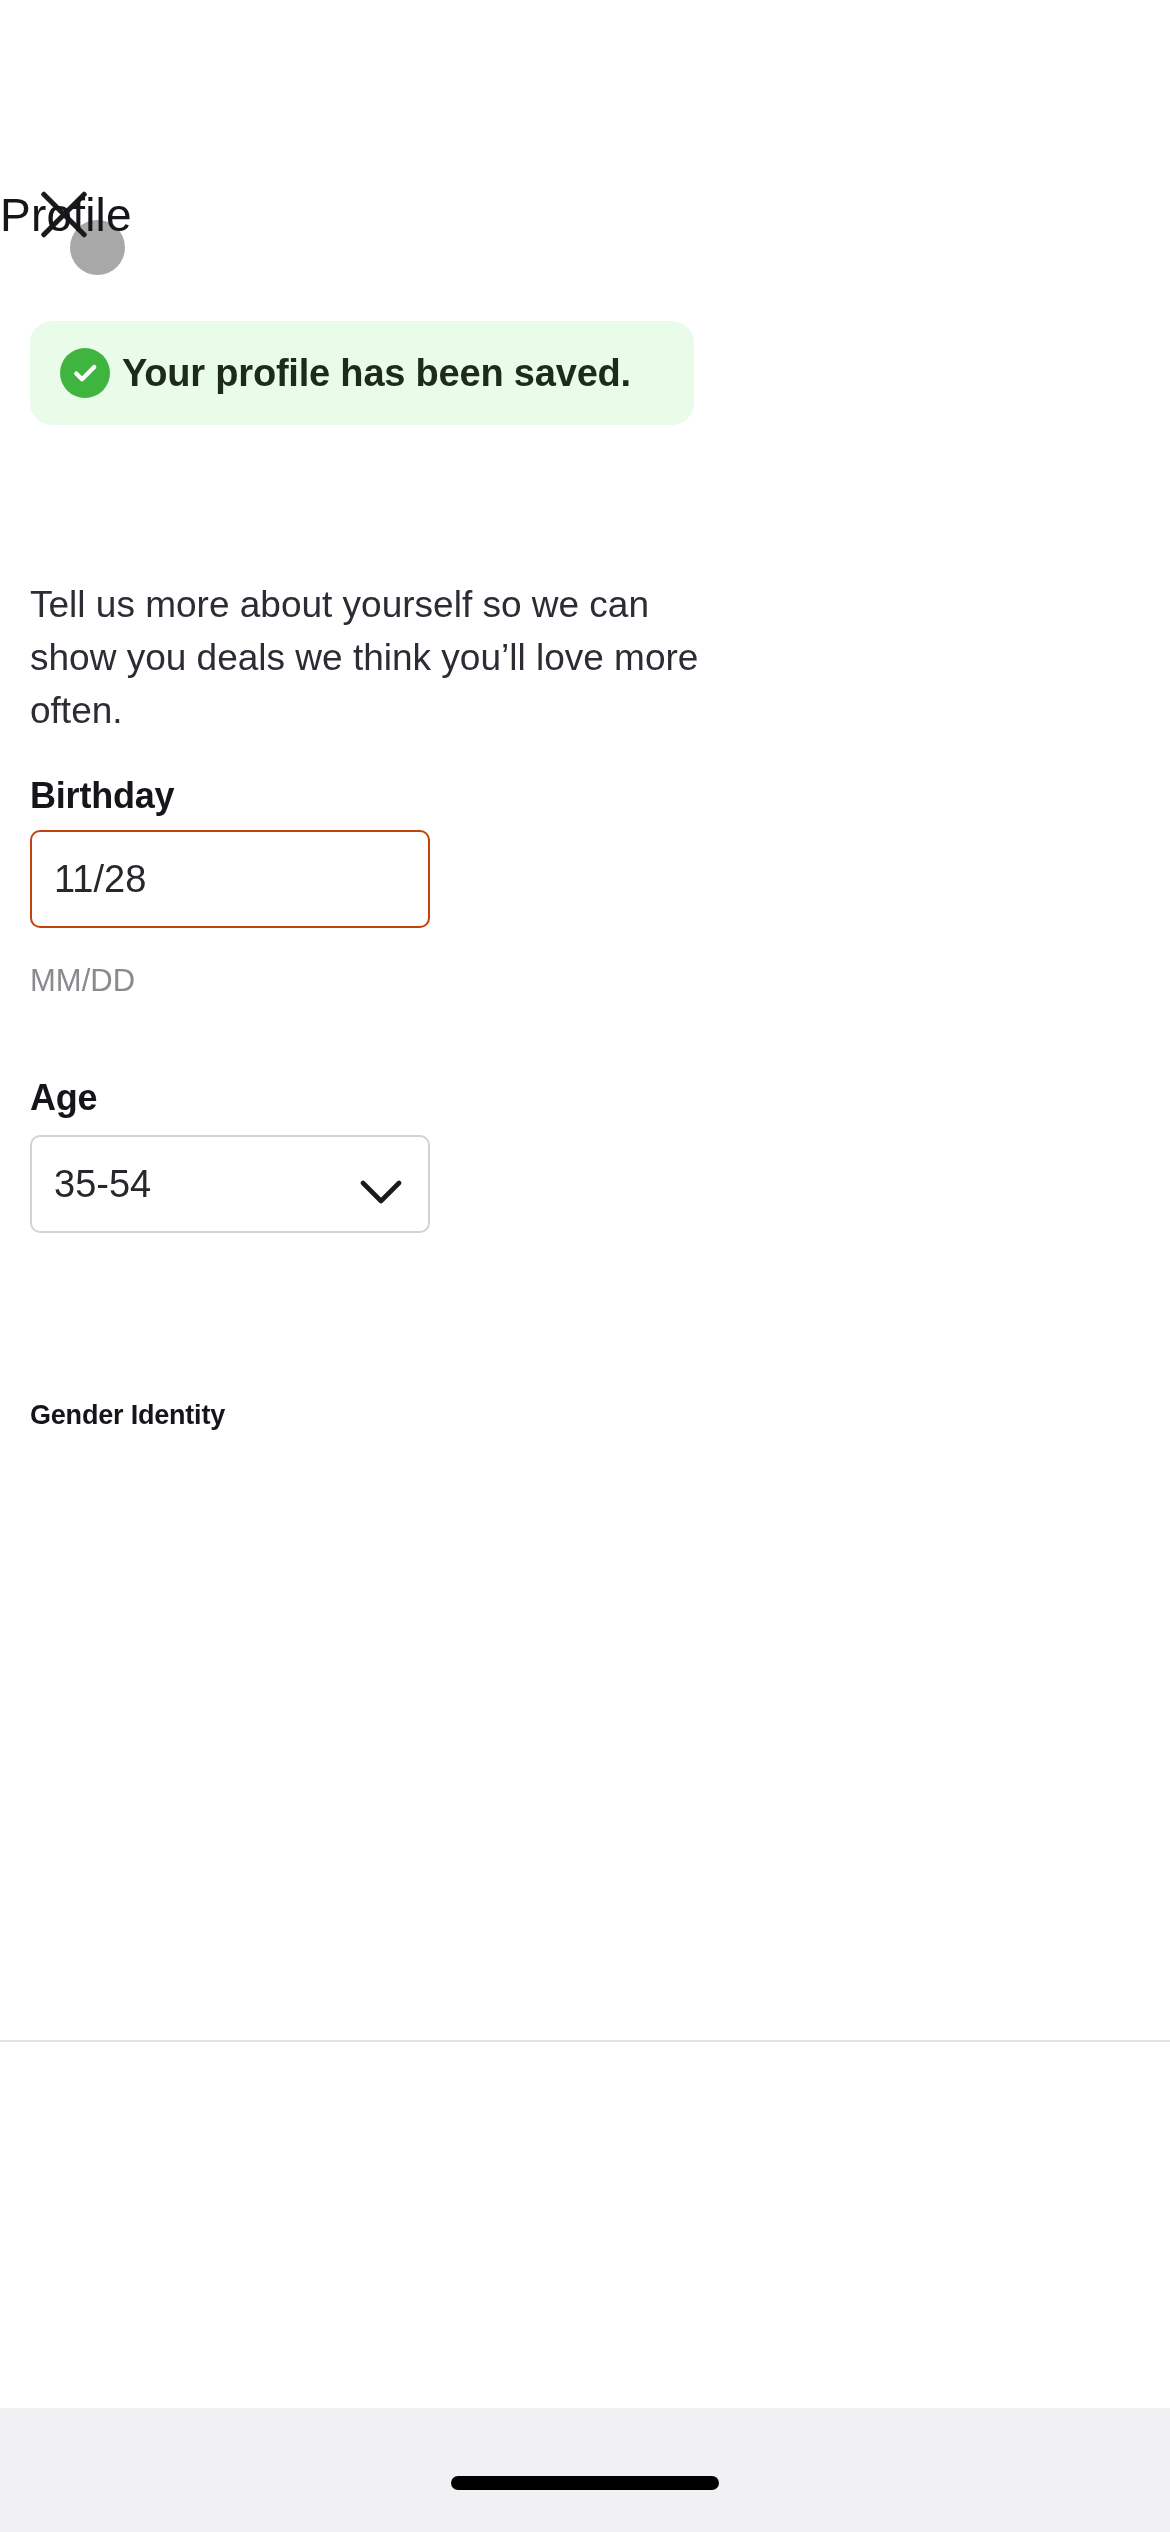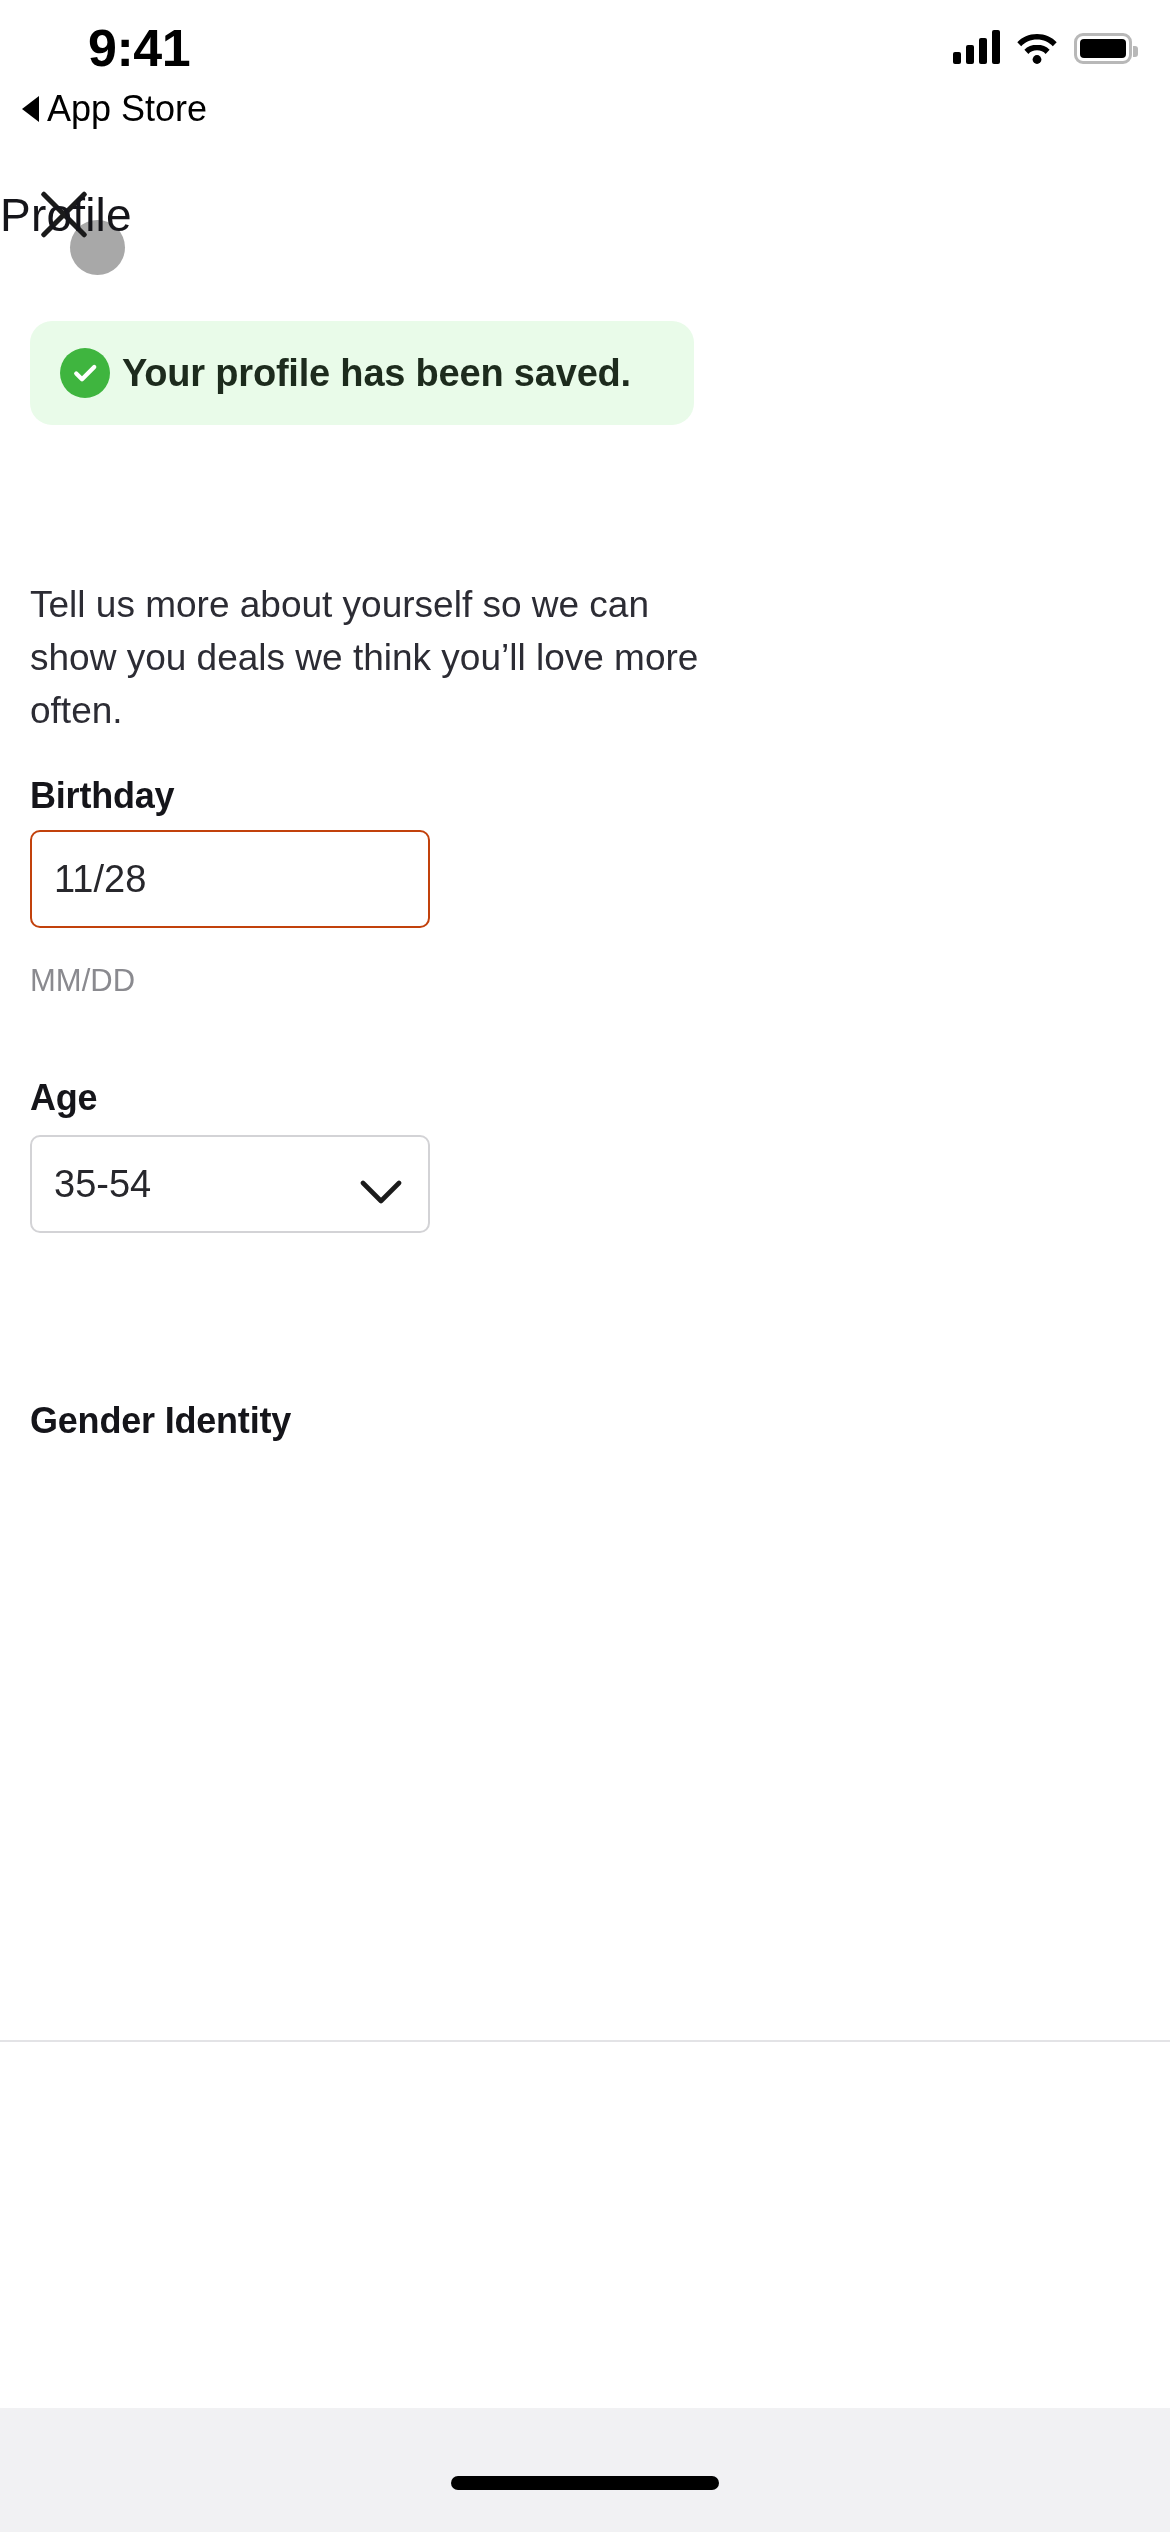--- a/index.html
+++ b/index.html
@@ -87,21 +87,21 @@
     font-size:37px; line-height:53px; color:#2c2c34;
   }
 
   .field-label {
     position:absolute; left:30px;
     font-size:36px; font-weight:700; color:#15151a; letter-spacing:-0.2px;
   }
   .lbl-birthday { top:775px; }
   .lbl-age      { top:1077px;text-align:center; }
   .lbl-gender2  { position:absolute; left:30px; top:1400px;
-                  font-size:36px; font-weight:700; color:#15151a; letter-spacing:-0.2px; }
+                  font-size:27px; font-weight:700; color:#15151a; letter-spacing:-0.2px; }
 
   .text-input {
     position:absolute; left:30px; top:830px; width:400px; height:98px;
     border:2px solid #c2410c; border-radius:10px; background:#fff;
     display:flex; align-items:center; padding-left:22px;
     font-size:38px; color:#27272c;
   }
   .hint {
     position:absolute; left:30px; top:963px;
     font-size:31px; color:#8a8a8f;
@@ -158,45 +158,20 @@
   .home-bar {
     position:absolute; left:50%; transform:translateX(-50%); bottom:42px;
     width:268px; height:14px; border-radius:7px; background:#000;
   }
 </style>
 </head>
 <body>
 
 <div class="screen">
 
-  <div class="statusbar">
-    <div class="sb-time">9:41</div>
-    <div class="sb-back">
-      <span class="sb-back-tri"></span>
-      <span>App Store</span>
-    </div>
-    <div class="sb-right">
-      <span class="bars">
-        <i></i>
-          <i></i>
-          <i></i>
-          <i></i>
-      </span>
-      <span class="wifi">
-        <svg viewBox="0 0 42 34" xmlns="http://www.w3.org/2000/svg">
-          <path d="M21 4C12.9 4 5.9 7.3 1.3 12.2l3.9 4.1C9 12.2 14.7 9.5 21 9.5s12 2.7 15.8 6.8l3.9-4.1C36.1 7.3 29.1 4 21 4z" fill="#000"></path>
-          <path d="M21 14.4c-5.1 0-9.6 2.1-12.6 5.3l4 4.2c2-2.2 5-3.6 8.6-3.6s6.6 1.4 8.6 3.6l4-4.2c-3-3.2-7.5-5.3-12.6-5.3z" fill="#000"></path>
-          <circle cx="21" cy="29.5" r="4.4" fill="#000"></circle>
-        </svg>
-      </span>
-      <span class="battery">
-          <span></span>
-        </span>
-    </div>
-  </div>
 
   <div class="header">
     <div class="close-btn">
       <span class="close-circle"></span>
       <span class="close-x">
           <i></i>
           <i></i>
         </span>
     </div>
     <div class="page-title">Profile</div>

